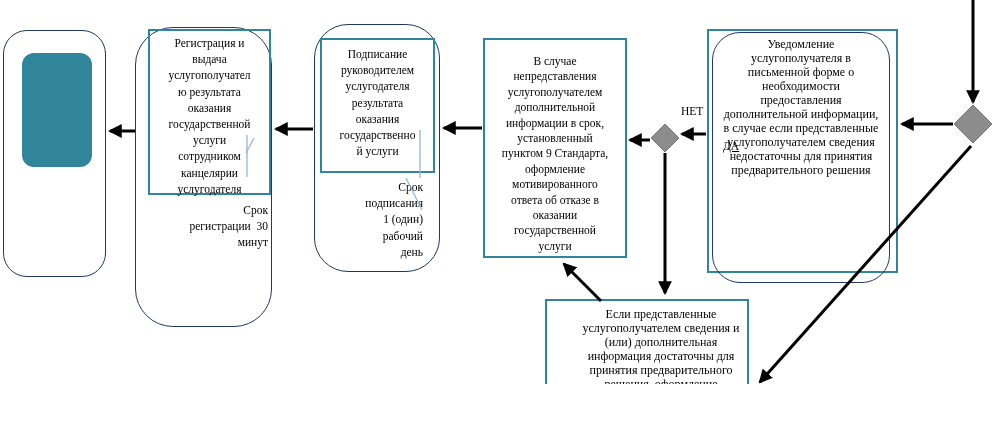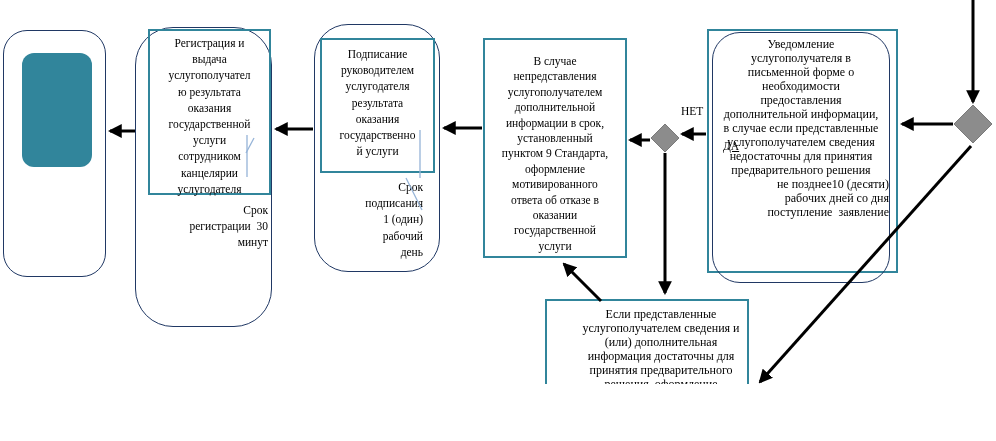--- a/index.html
+++ b/index.html
@@ -108,23 +108,20 @@
     <div class="txt big" style="padding-top:4px;">Уведомление
 услугополучателя в
 письменной форме о
 необходимости
 предоставления
 дополнительной информации,
 в случае если представленные
 услугополучателем сведения
 недостаточны для принятия
 предварительного решения</div>
-    <div class="txt big left" style="padding:0 0 0 9px;">не позднее10 (десяти)
-рабочих дней со дня
-поступление  заявление</div>
   </div>
 
   <div class="abs teal-rect" style="left:545px;top:299px;width:204px;height:128px;">
     <div class="txt big" style="padding-top:6px;padding-left:28px;">Если представленные
 услугополучателем сведения и
 (или) дополнительная
 информация достаточны для
 принятия предварительного
 решения, оформление
 предварительного решения</div>

